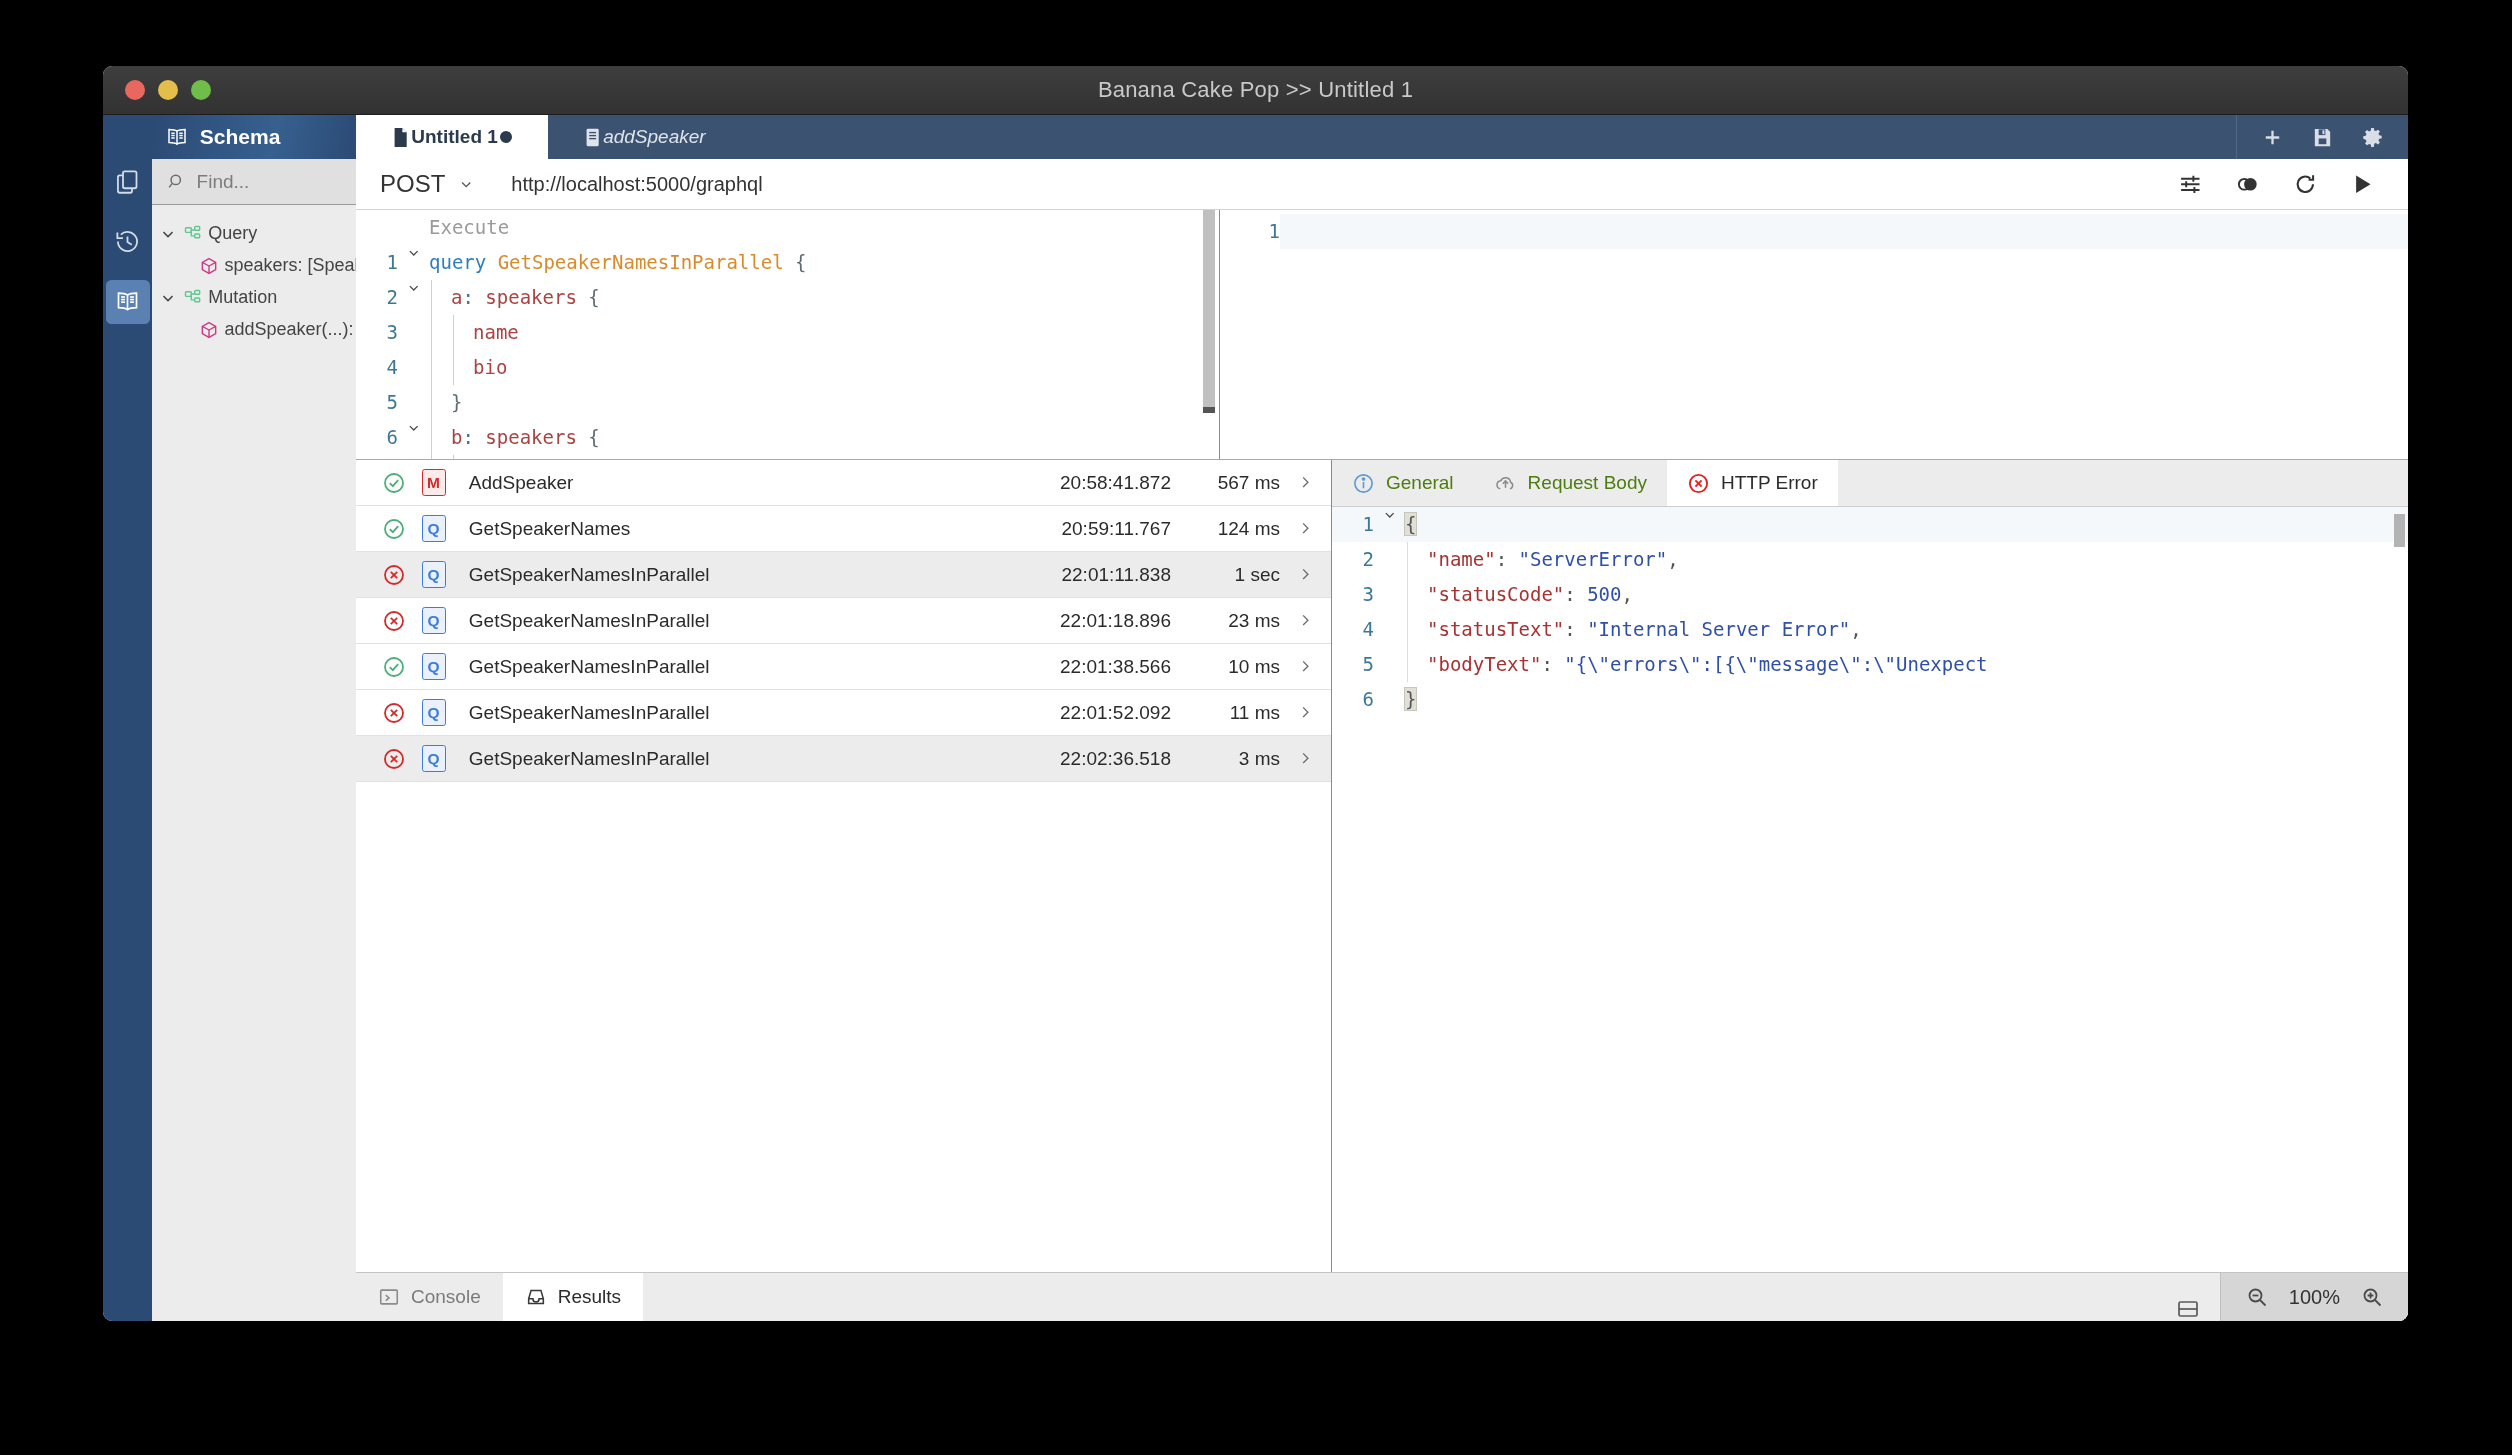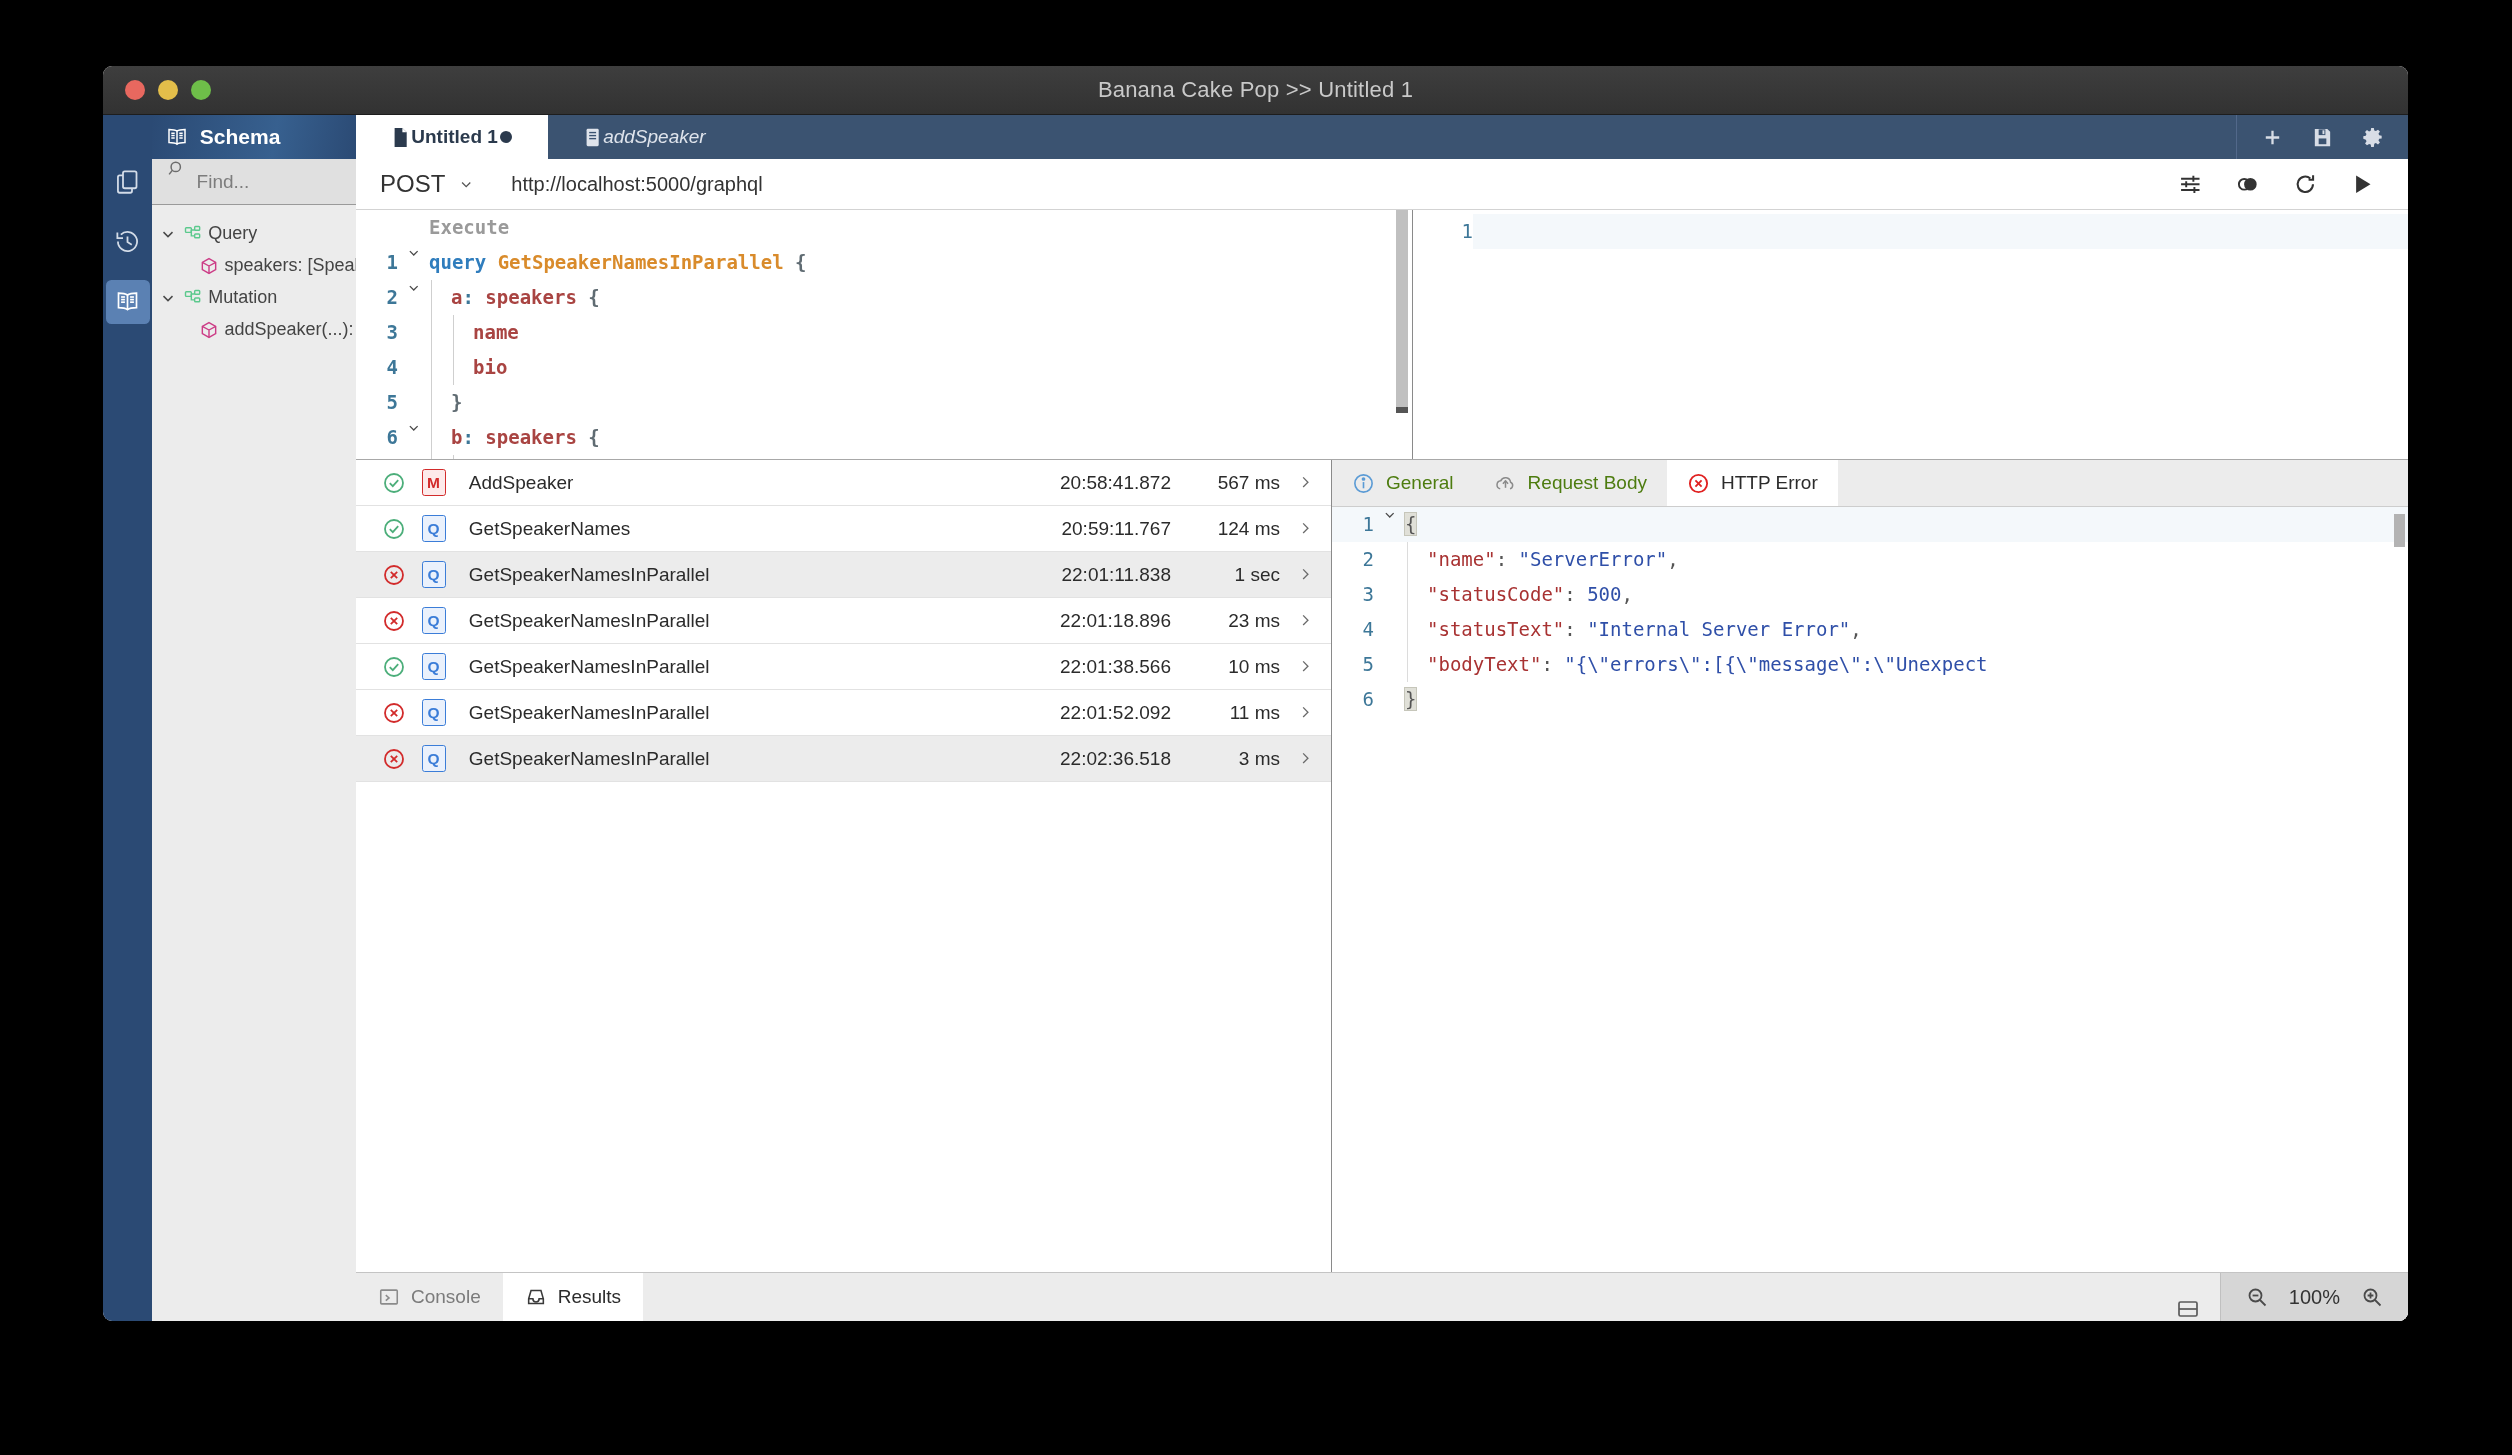--- a/index.html
+++ b/index.html
@@ -53,21 +53,21 @@
   
   #schema-panel { width: 204px; flex: none; display: flex; flex-direction: column;
      background: #6d28d9; }
   #schema-head {
     height: 44px; display: flex; align-items: center; gap: 11px;
     color: #fff; font-size: 21px; font-weight: bold; padding-left: 12.8px;
     background: linear-gradient(100deg,#2b4a74 0%, #37608f 60%, #2b4a74 100%);
   }
   #schema-head svg { width: 24px; height: 24px; }
   #find-box {
-    background: #e0e0e0; height: 46px; display: flex; 
+    background: #e0e0e0; height: 46px; display: flex; align-items: center;
     gap: 10px; padding-left: 14.6px; border-bottom: 0.9px solid #9a9a9a;
   }
   #find-box svg { width: 20px; height: 20px; flex: none; }
   #find-input {
     border: 0; outline: 0; background: transparent;
     font-family: inherit; font-size: 19px; color: #4a4a4a; width: 137px;
   }
   #find-input::placeholder { color: #7d7d7d; }
   #schema-tree { flex: 1; background: #ececec; padding-top: 12.8px; font-size: 18px; color: #444; }
   .tree-row { display: flex; align-items: center; height: 32px; padding-left: 7.3px; gap: 5.5px; }
@@ -100,22 +100,22 @@
     border-bottom: 0.9px solid #d3d3d3; background: #fff;
   }
   #method-sel { display: flex; align-items: center; gap: 12.8px; padding: 0 24px; font-size: 24px; color: #333; }
   #method-sel svg { width: 16.4px; height: 16.4px; }
   #url-field { flex: 1; font-size: 20px; color: #333; padding-left: 12.8px; }
   #req-actions { display: flex; align-items: center; gap: 33px; padding-right: 33px; }
   #req-actions svg { width: 24.6px; height: 24.6px; }
   
   #editor-split { display: flex; flex: none; height: 250px; border-bottom: 0.9px solid #a8a8a8; min-height:0; }
   #query-editor {
-    position: relative; width: 1057px; flex: none; background: #fff;
-    border-right: 0.9px solid #8a8a8a; overflow: hidden; font-weight: bold;
+    position: relative; width: 864px; flex: none; background: #fff;
+    border-right: 0.9px solid #8a8a8a; overflow: hidden;
   }
   .code-area { font-family: "DejaVu Sans Mono", monospace; font-size: 19px; line-height: 35px; }
   .gutter-num { color: #3d7798; text-align: right; width: 42px; flex: none; }
   .code-line { display: flex; align-items: flex-start; height: 35px; }
   .fold { width: 31px; flex: none; display: flex; justify-content: center; align-items: center; }
   .fold svg { width: 15.5px; height: 15.5px; }
   .code-text { white-space: pre; flex: 1; }
   .k-query { color: #2f7dbd; }
   .k-name { color: #d98b2b; }
   .k-field { color: #a94442; }

